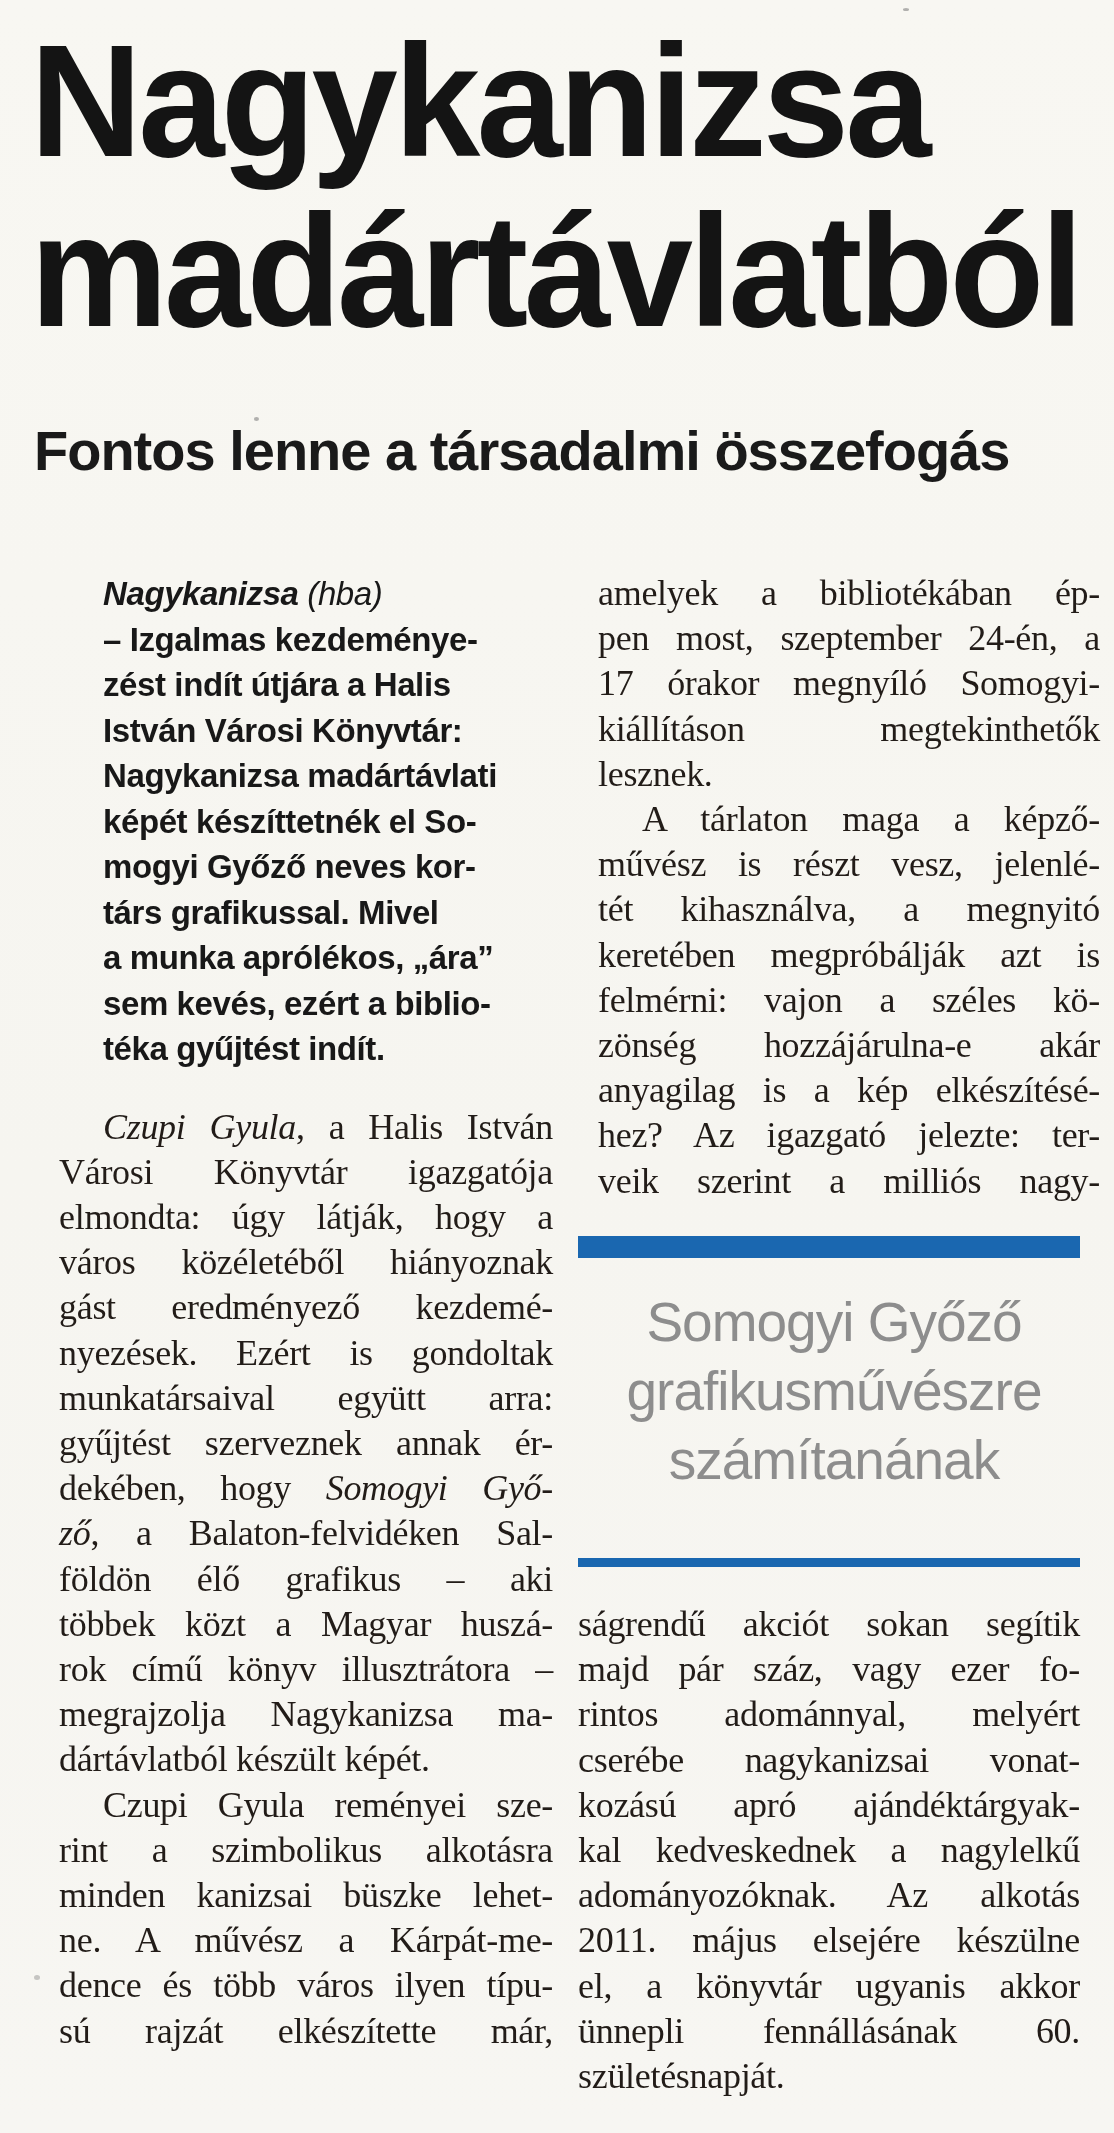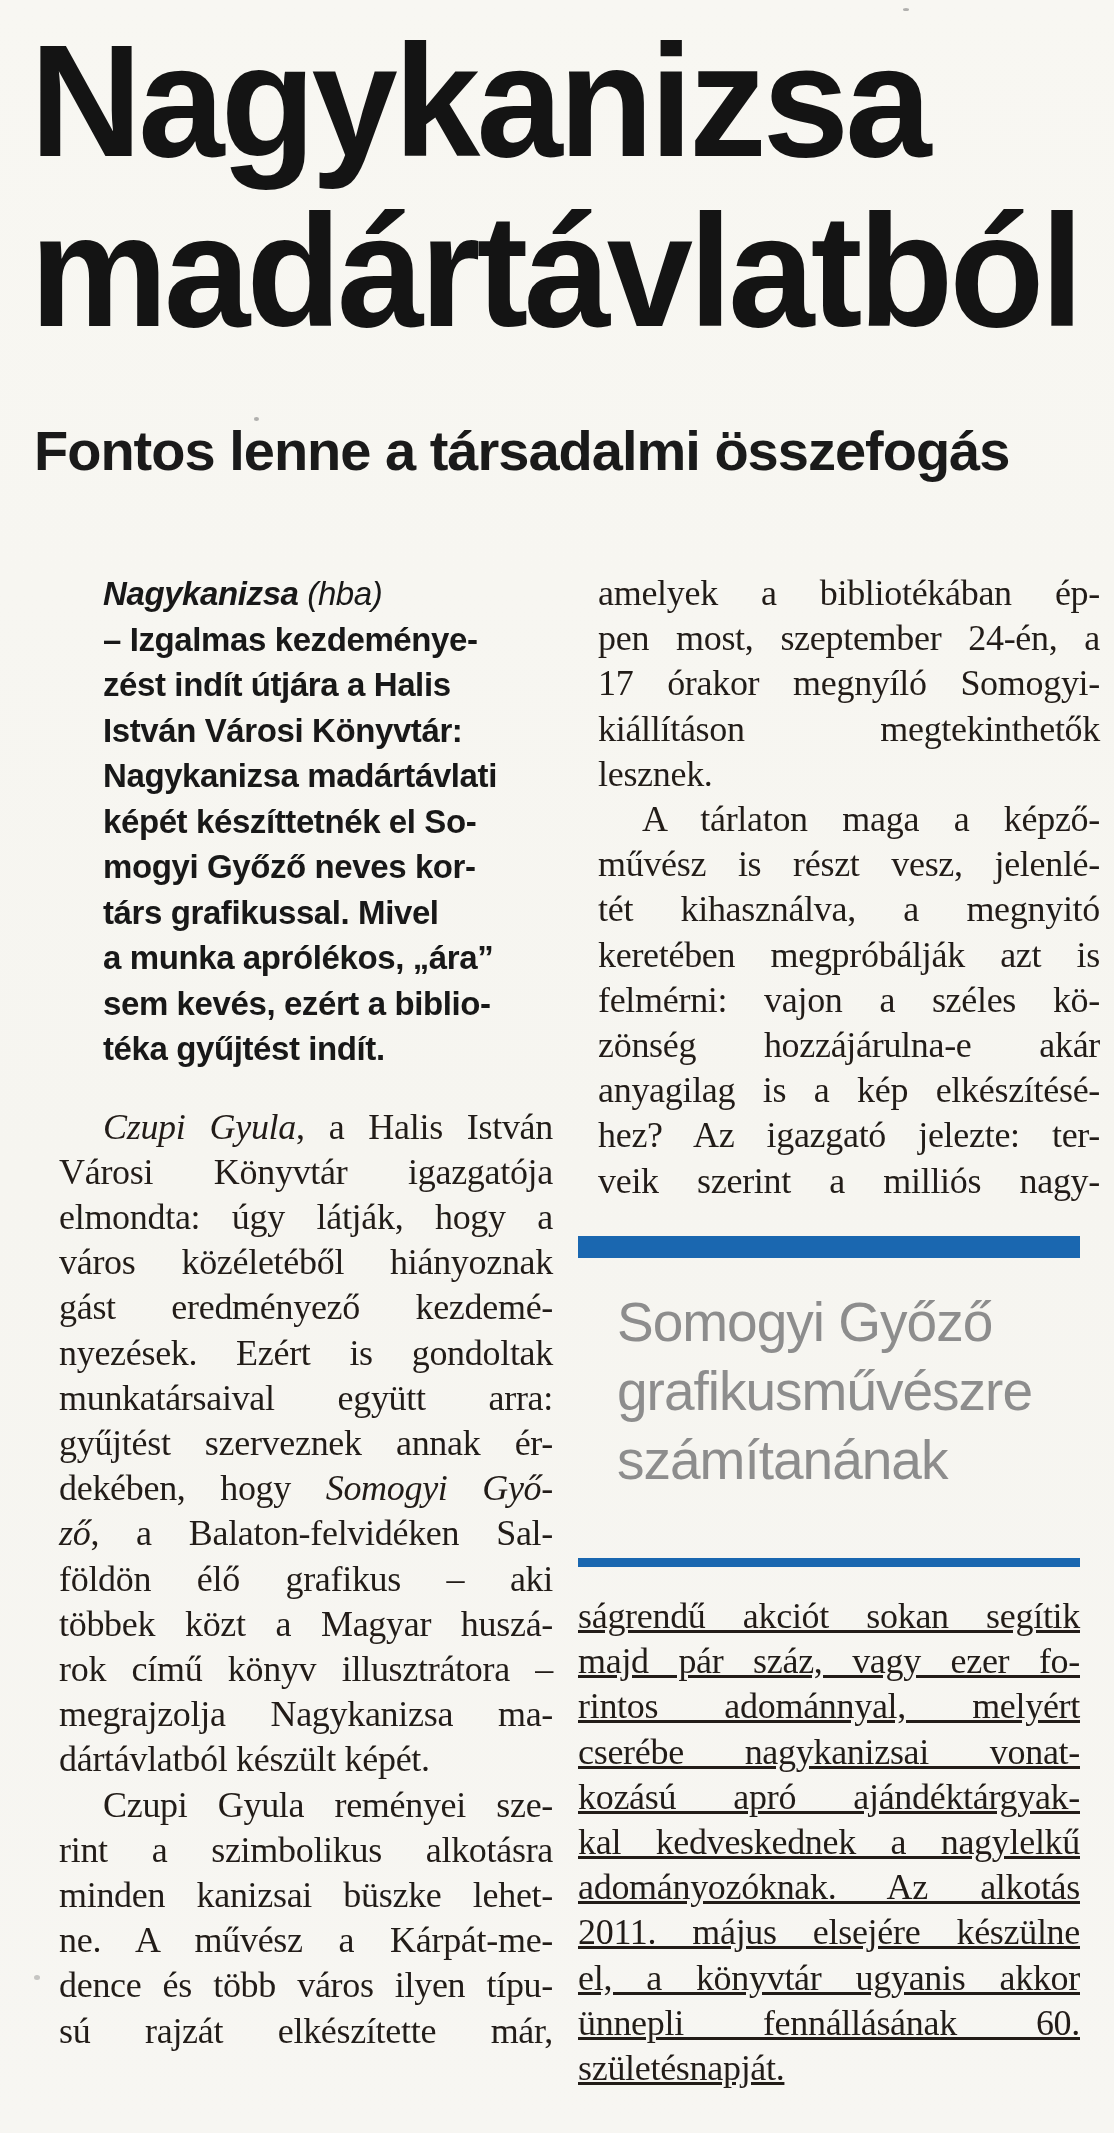--- a/index.html
+++ b/index.html
@@ -44,31 +44,31 @@
   .serif{
     font-family:"Liberation Serif", serif;
     font-size:36px;line-height:45.2px;
     letter-spacing:-0.3px;color:#221c18;
   }
   .serif .line{text-align:justify;text-align-last:justify;}
   .serif .line.last{text-align-last:left;}
   .serif .line.ind{padding-left:44px;}
   .serif .it{font-style:italic;}
   .body-left{margin-top:33px;}
-  .body-right-bottom{margin-top:0;text-decoration:underline;}
+  .body-right-bottom{margin-top:8px;}
   
   .rule{background:#1a67b0;}
   .rule-thick{position:absolute;left:578px;top:1236px;width:502px;height:22px;}
   .rule-thin{position:absolute;left:578px;top:1558px;width:502px;height:9px;}
   .pullquote{
     position:absolute;left:584px;top:1288px;width:500px;
     font-size:55px;line-height:69px;font-weight:400;
     letter-spacing:-1px;color:#8d8d8d;
   }
-  .pullquote .line{text-align:left;white-space:nowrap;margin-left:33px;}
+  .pullquote .line{text-align:center;white-space:nowrap;}
   .body-right-bottom-wrap{position:absolute;left:578px;top:1594px;width:502px;}
   
   .speck{position:absolute;background:#6a6a6a;opacity:.5;border-radius:50%;}
   .s1{left:903px;top:8px;width:6px;height:3px;}
   .s2{left:254px;top:417px;width:5px;height:4px;}
   .s3{left:34px;top:1975px;width:6px;height:5px;opacity:.35;}
 </style>
 </head>
 <body>
 

